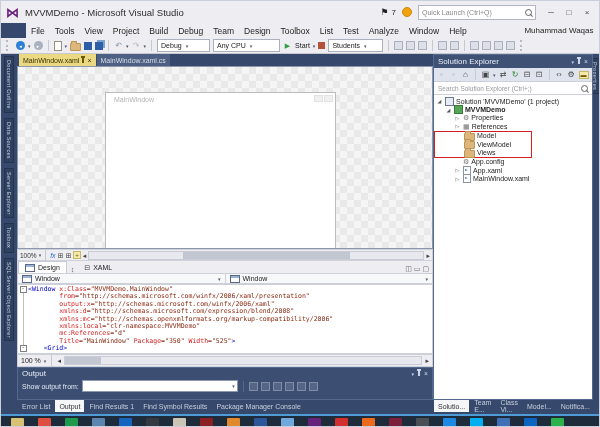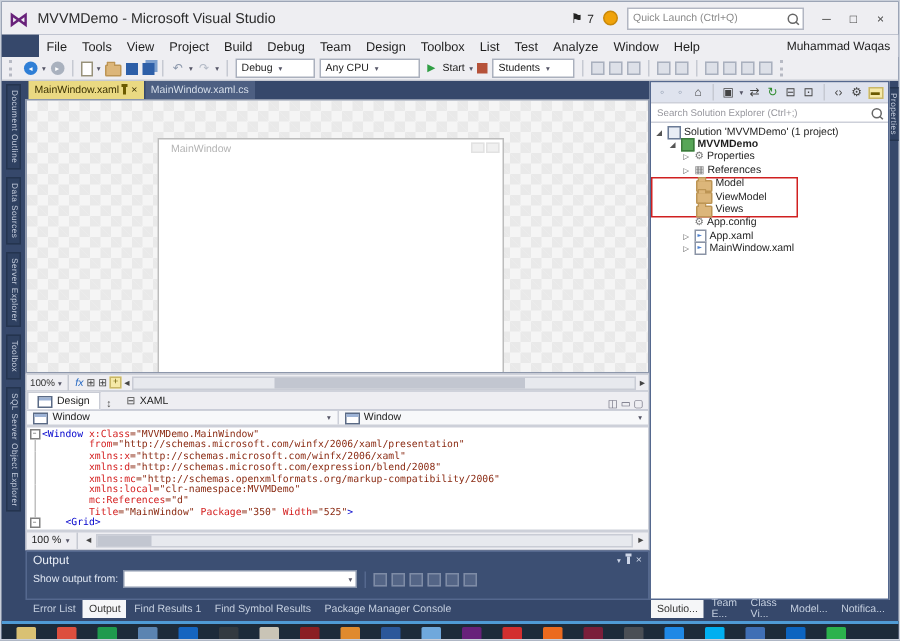--- a/index.html
+++ b/index.html
@@ -298,21 +298,21 @@
       <span class="crumb" style="border-right:0;">
         <span class="win-ic"></span>
         <span>Window</span>
         <span class="caret">▾</span>
       </span>
     </div>
 
     <div class="code-area" id="code-area">
         <div class="code-line"><span class="ol"><span class="ol-box">−</span></span><span class="tok-tag">&lt;Window</span><span class="tok-attr"> x:Class</span><span class="tok-val">="MVVMDemo.MainWindow"</span></div>
         <div class="code-line"><span class="ol"><span class="ol-vline"></span></span><span class="tok-plain">        </span><span class="tok-attr">from</span><span class="tok-val">="http://schemas.microsoft.com/winfx/2006/xaml/presentation"</span></div>
-        <div class="code-line"><span class="ol"><span class="ol-vline"></span></span><span class="tok-plain">        </span><span class="tok-attr">xmlns:x</span><span class="tok-val">="http://schemas.microsoft.com/winfx/2006/xaml"</span></div>
+        <div class="code-line"><span class="ol"><span class="ol-vline"></span></span><span class="tok-plain">        </span><span class="tok-attr">output:x</span><span class="tok-val">="http://schemas.microsoft.com/winfx/2006/xaml"</span></div>
         <div class="code-line"><span class="ol"><span class="ol-vline"></span></span><span class="tok-plain">        </span><span class="tok-attr">xmlns:d</span><span class="tok-val">="http://schemas.microsoft.com/expression/blend/2008"</span></div>
         <div class="code-line"><span class="ol"><span class="ol-vline"></span></span><span class="tok-plain">        </span><span class="tok-attr">xmlns:mc</span><span class="tok-val">="http://schemas.openxmlformats.org/markup-compatibility/2006"</span></div>
         <div class="code-line"><span class="ol"><span class="ol-vline"></span></span><span class="tok-plain">        </span><span class="tok-attr">xmlns:local</span><span class="tok-val">="clr-namespace:MVVMDemo"</span></div>
         <div class="code-line"><span class="ol"><span class="ol-vline"></span></span><span class="tok-plain">        </span><span class="tok-attr">mc:References</span><span class="tok-val">="d"</span></div>
         <div class="code-line"><span class="ol"><span class="ol-vline"></span></span><span class="tok-plain">        </span><span class="tok-attr">Title</span><span class="tok-val">="MainWindow"</span><span class="tok-attr"> Package</span><span class="tok-val">="350"</span><span class="tok-attr"> Width</span><span class="tok-val">="525"</span><span class="tok-tag">&gt;</span></div>
         <div class="code-line"><span class="ol"><span class="ol-box">−</span></span><span class="tok-plain">    </span><span class="tok-tag">&lt;Grid&gt;</span></div>
       </div>
     <div class="code-vscroll">+<div class="vthumb"></div></div>
 
     <div class="editor-bottom">
@@ -321,20 +321,28 @@
       <span class="tb-sep"></span>
       <span class="se-glyph">◂</span>
       <div class="hscroll">
           <div class="thumb" style="left:0;width:10%;"></div>
         </div>
       <span class="se-glyph">▸</span>
     </div>
   </div>
 
   <div class="se-panel">
+    <div class="se-title">
+      <span>Solution Explorer</span>
+      <span class="icons">
+        <span class="caret" style="color:#cdd6e8">▾</span>
+        <span class="pin2"></span>
+        <span>×</span>
+      </span>
+    </div>
     <div class="se-toolbar" id="se-toolbar">
         <span class="ticon" style="color: rgb(138, 150, 170);">◦</span>
         <span class="ticon" style="color: rgb(138, 150, 170);">◦</span>
         <span class="ticon" style="color: rgb(68, 68, 68);">⌂</span>
         <span class="tb-sep"></span>
         <span class="ticon" style="color: rgb(68, 68, 68);">▣</span>
         <span class="caret">▾</span>
         <span class="ticon" style="color: rgb(68, 68, 68);">⇄</span>
         <span class="ticon" style="color: rgb(46, 139, 46);">↻</span>
         <span class="ticon" style="color: rgb(68, 68, 68);">⊟</span>

